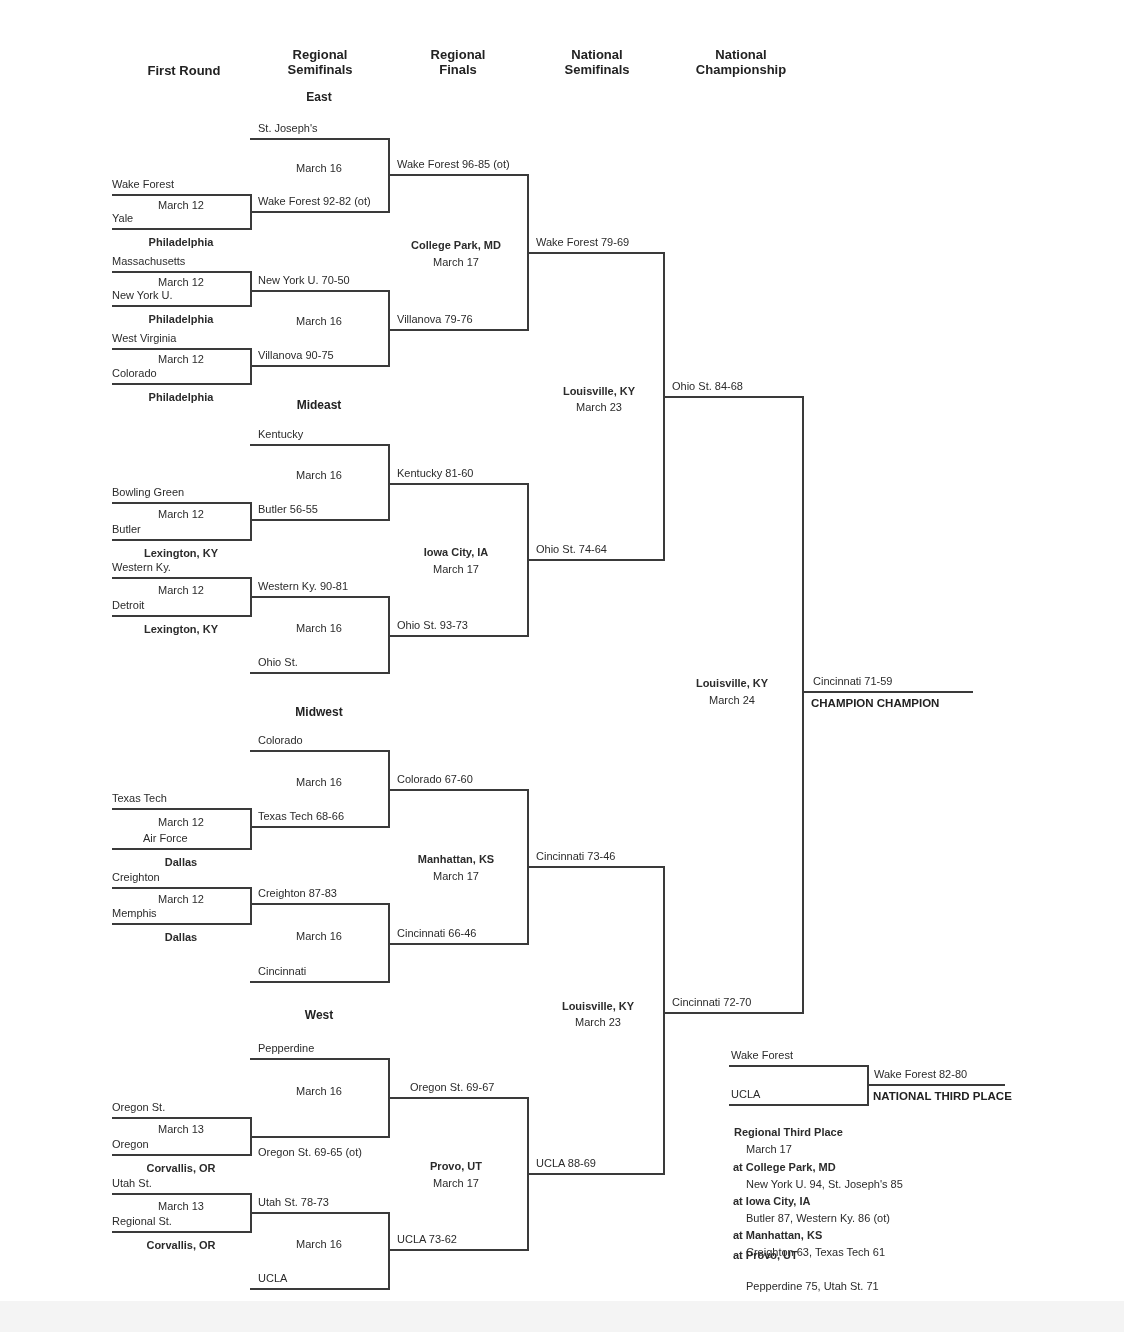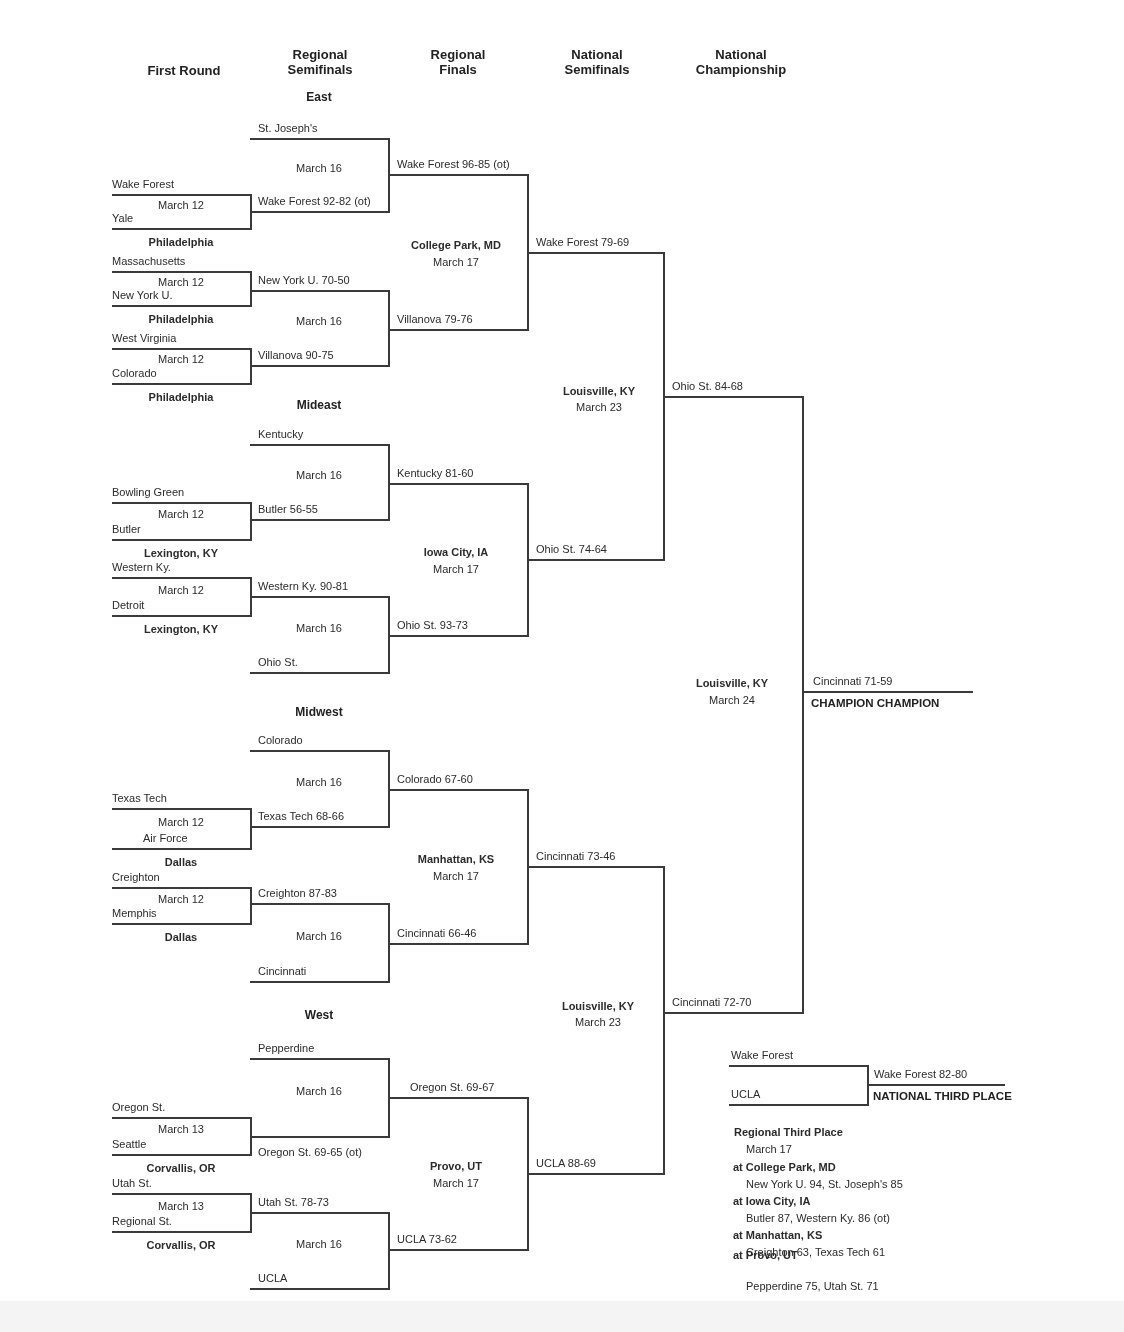--- a/index.html
+++ b/index.html
@@ -93,21 +93,21 @@
     <div class="lbl team" style="left: 258px; top: 886px;">Creighton 87-83</div>
     <div class="lbl date ctr" style="left: 319px; top: 929px;">March 16</div>
     <div class="lbl team" style="left: 258px; top: 964px;">Cincinnati</div>
     <div class="lbl team" style="left: 397px; top: 772px;">Colorado 67-60</div>
     <div class="lbl venue ctr" style="left: 456px; top: 852px;">Manhattan, KS</div>
     <div class="lbl date ctr" style="left: 456px; top: 869px;">March 17</div>
     <div class="lbl team" style="left: 397px; top: 926px;">Cincinnati 66-46</div>
     <div class="lbl team" style="left: 536px; top: 849px;">Cincinnati 73-46</div>
     <div class="lbl team" style="left: 112px; top: 1100px;">Oregon St.</div>
     <div class="lbl date ctr" style="left: 181px; top: 1122px;">March 13</div>
-    <div class="lbl team" style="left: 112px; top: 1137px;">Seattle</div>
+    <div class="lbl team" style="left: 112px; top: 1137px;">Oregon</div>
     <div class="lbl venue ctr" style="left: 181px; top: 1161px;">Corvallis, OR</div>
     <div class="lbl team" style="left: 112px; top: 1176px;">Utah St.</div>
     <div class="lbl date ctr" style="left: 181px; top: 1199px;">March 13</div>
     <div class="lbl team" style="left: 112px; top: 1214px;">Regional St.</div>
     <div class="lbl venue ctr" style="left: 181px; top: 1238px;">Corvallis, OR</div>
     <div class="lbl team" style="left: 258px; top: 1041px;">Pepperdine</div>
     <div class="lbl date ctr" style="left: 319px; top: 1084px;">March 16</div>
     <div class="lbl team" style="left: 258px; top: 1119px; margin-top: 26px;">Oregon St. 69-65 (ot)</div>
     <div class="lbl team" style="left: 258px; top: 1195px;">Utah St. 78-73</div>
     <div class="lbl date ctr" style="left: 319px; top: 1237px;">March 16</div>

